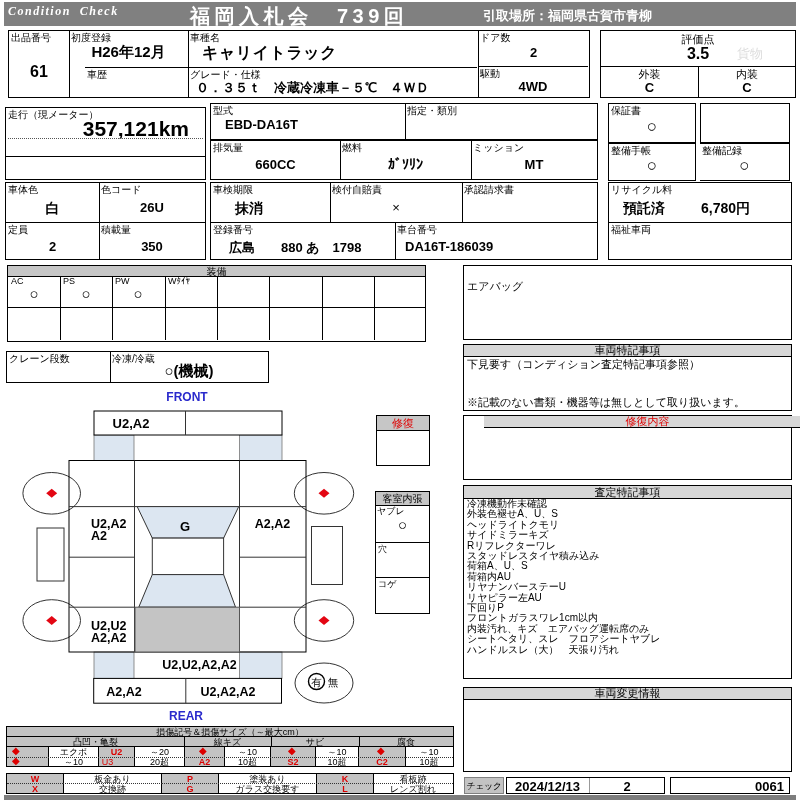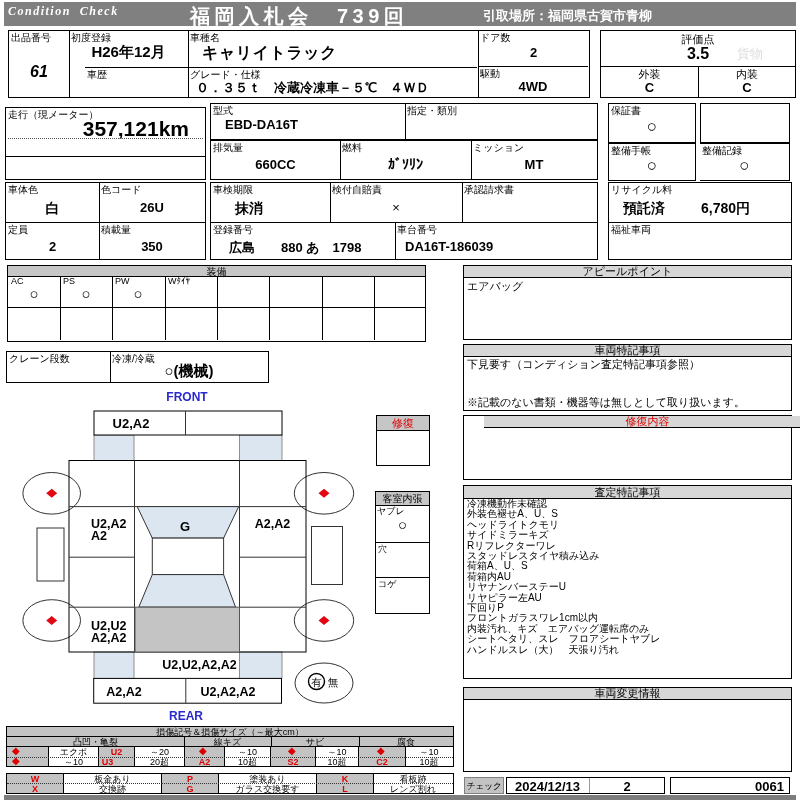--- a/index.html
+++ b/index.html
@@ -16,21 +16,21 @@
 <div class="a" style="left:8px;top:4px;font-family:'Liberation Serif',serif;font-style:italic;font-weight:bold;font-size:12px;color:#fff;letter-spacing:1.5px;">Condition&nbsp;&nbsp;Check</div>
 
 <div class="a" style="left:190px;top:3px;font-size:20px;font-weight:bold;color:#fff;letter-spacing:4.5px;">福岡入札会　739回</div>
 
 <div class="a" style="left:483px;top:7px;font-size:13px;font-weight:bold;color:#fff;">引取場所：福岡県古賀市青柳</div>
 
 <div class="a" style="left:737px;top:7px;font-size:13px;color:#dedede;margin-top:38px;">貨物</div>
 
 <div class="a bx" style="left:8px;top:30px;width:62px;height:68px;">
 <span class="l">出品番号</span>
-    <div class="v" style="top:32px;font-size:16px;font-style:italic;">61</div>
+    <div class="v" style="top:32px;font-size:16px;">61</div>
   </div>
 
 <div class="a bx" style="left:69px;top:30px;width:120px;height:68px;border-left:none;">
 <span class="l">初度登録</span>
     <div class="v" style="top:12px;font-size:15px;">H26年12月</div>
 <div class="a" style="left:16px;top:36px;width:118px;border-top:1px solid #000;height:30px;padding-left:32px;">
       <span class="l">車歴</span>
     </div>
   </div>
 
@@ -281,21 +281,20 @@
 <div class="a" style="left:0;top:24px;width:53px;text-align:center;font-size:15px;">○</div>
 <div class="a" style="left:0;top:50px;width:53px;border-top:1px solid #000;height:35px;">
       <span class="l" style="font-size:9px;">穴</span>
     </div>
 <div class="a" style="left:0;top:85px;width:53px;border-top:1px solid #000;height:36px;">
       <span class="l" style="font-size:9px;">コゲ</span>
     </div>
   </div>
 
 <div class="a bx" style="left:463px;top:265px;width:329px;height:75px;">
-<div class="gh" style="position:absolute;left:0;top:0;width:327px;height:11px;line-height:11px;">アピールポイント</div>
 <div class="a" style="left:3px;top:13px;font-size:11px;">エアバッグ</div>
   </div>
 
 <div class="a bx" style="left:463px;top:344px;width:329px;height:67px;">
 <div class="gh" style="position:absolute;left:0;top:0;width:327px;height:11px;line-height:11px;">車両特記事項</div>
 <div class="a" style="left:3px;top:12px;font-size:11px;">下見要す（コンディション査定特記事項参照）</div>
 <div class="a" style="left:3px;top:50px;font-size:11px;">※記載のない書類・機器等は無しとして取り扱います。</div>
   </div>
 
 <div class="a bx" style="left:463px;top:415px;width:329px;height:65px;">
@@ -331,21 +330,21 @@
 <div class="a" style="left:41px;top:29.5px;width:51px;border-top:1px dotted #333;"></div>
 <div class="a" style="left:127px;top:29.5px;width:51px;border-top:1px dotted #333;"></div>
 <div class="a" style="left:217px;top:29.5px;width:47px;border-top:1px dotted #333;"></div>
 <div class="a" style="left:308px;top:29.5px;width:44px;border-top:1px dotted #333;"></div>
 <div class="a" style="left:398px;top:29.5px;width:48px;border-top:1px dotted #333;"></div>
 <div class="a" style="left:5px;top:19px;color:#dd0000;font-size:10px;">◆</div>
 <div class="a" style="left:5px;top:29px;color:#dd0000;font-size:10px;">◆</div>
 <div class="a" style="left:41px;top:19.5px;width:51px;text-align:center;">エクボ</div>
 <div class="a" style="left:41px;top:29.5px;width:51px;text-align:center;">～10</div>
 <div class="a" style="left:92px;top:19.5px;width:35px;text-align:center;color:#dd0000;font-weight:bold;">U2</div>
-<div class="a" style="left:92px;top:29.5px;width:17px;text-align:center;color:#dd0000;font-weight:bold;">U3</div>
+<div class="a" style="left:92px;top:29.5px;width:17px;text-align:center;color:#dd0000;font-weight:normal;">U3</div>
 <div class="a" style="left:127px;top:19.5px;width:51px;text-align:center;">～20</div>
 <div class="a" style="left:127px;top:29.5px;width:51px;text-align:center;">20超</div>
 <div class="a" style="left:192px;top:19px;color:#dd0000;font-size:10px;">◆</div>
 <div class="a" style="left:178px;top:29.5px;width:39px;text-align:center;color:#dd0000;font-weight:bold;">A2</div>
 <div class="a" style="left:217px;top:19.5px;width:47px;text-align:center;">～10</div>
 <div class="a" style="left:217px;top:29.5px;width:47px;text-align:center;">10超</div>
 <div class="a" style="left:281px;top:19px;color:#dd0000;font-size:10px;">◆</div>
 <div class="a" style="left:264px;top:29.5px;width:44px;text-align:center;color:#dd0000;font-weight:bold;">S2</div>
 <div class="a" style="left:308px;top:19.5px;width:44px;text-align:center;">～10</div>
 <div class="a" style="left:308px;top:29.5px;width:44px;text-align:center;">10超</div>

